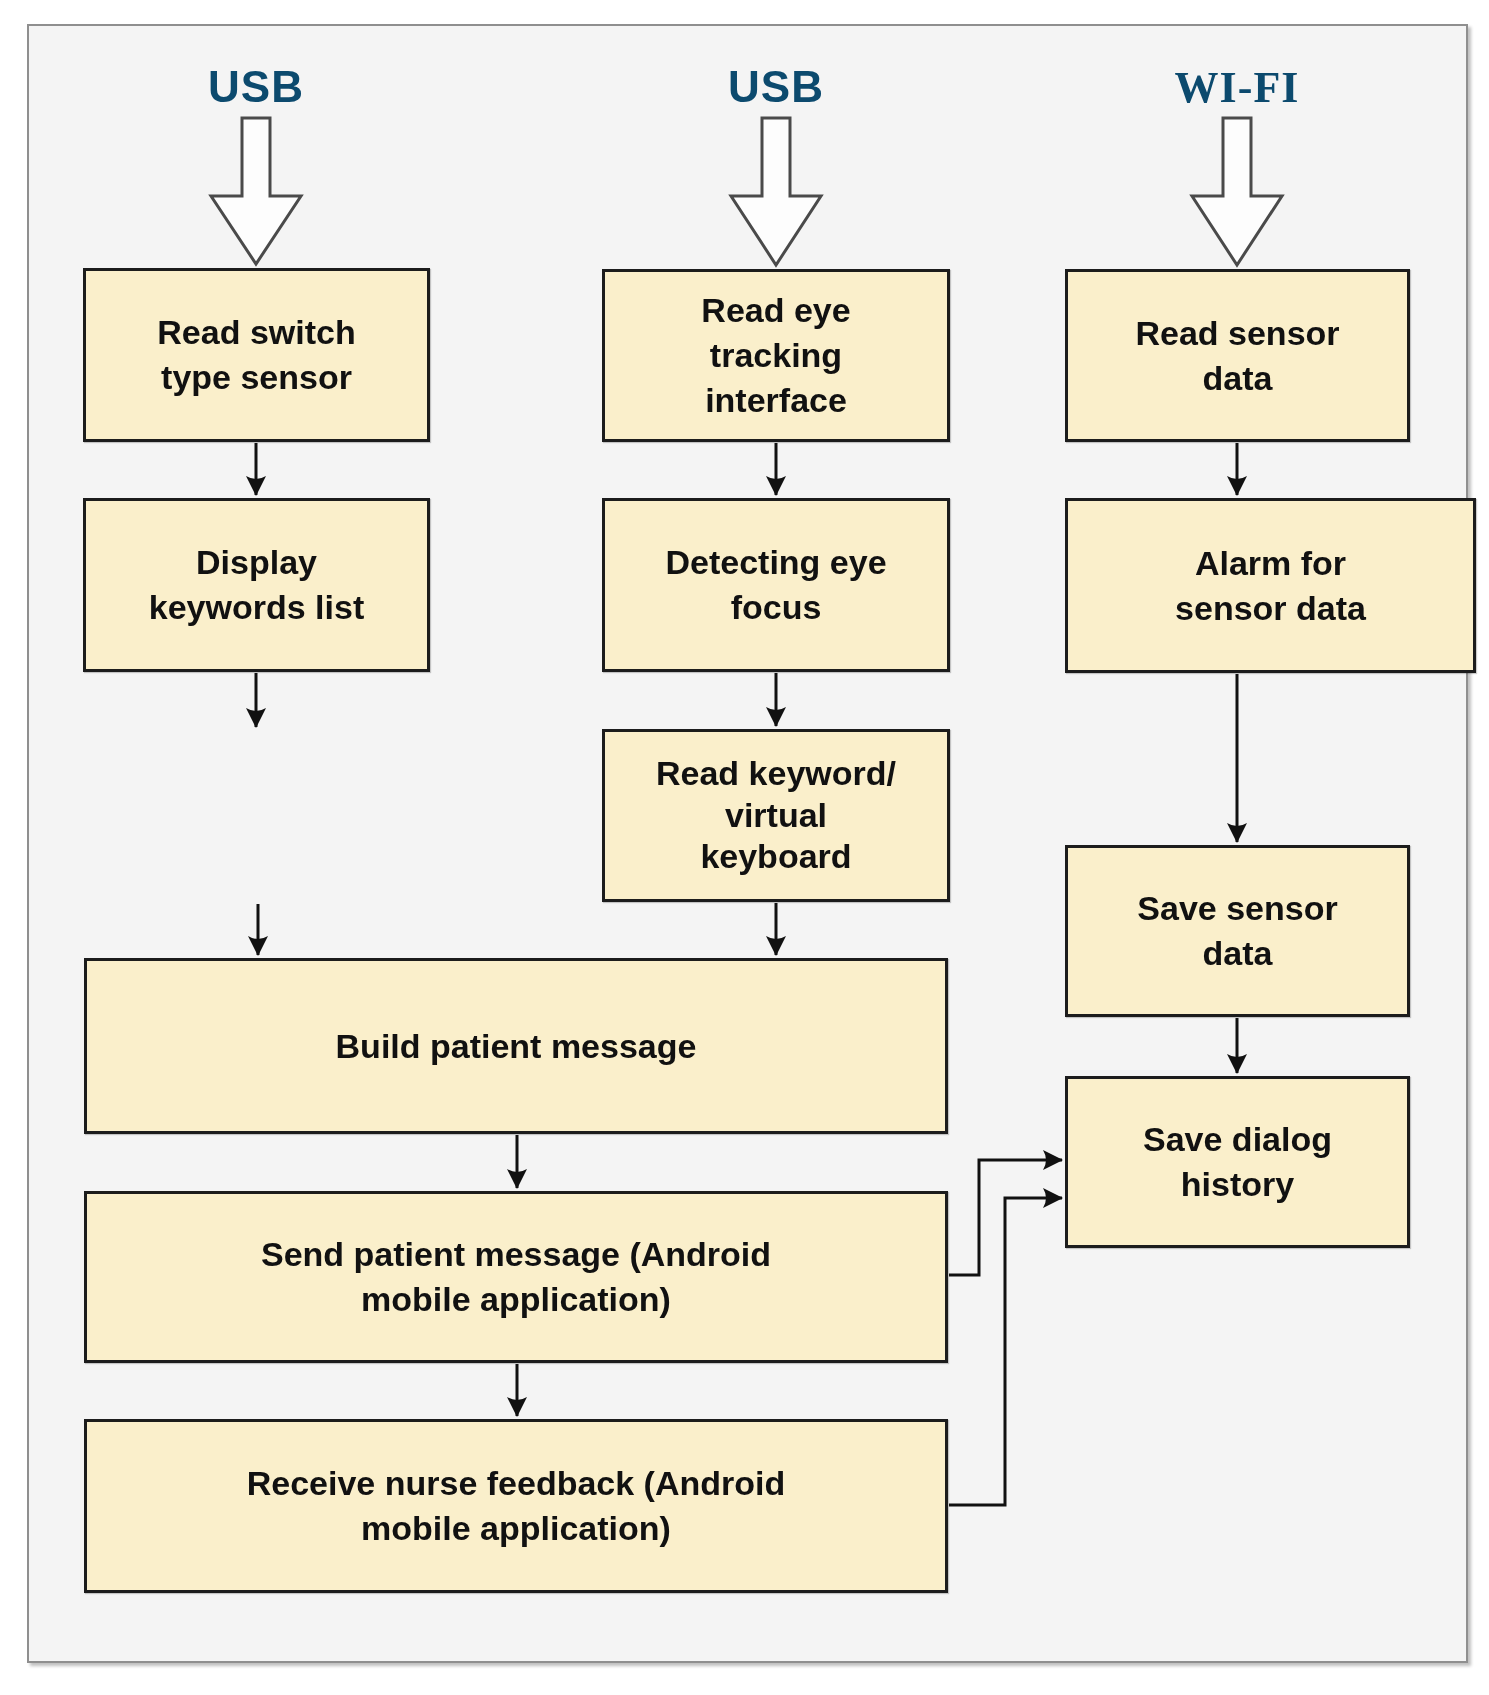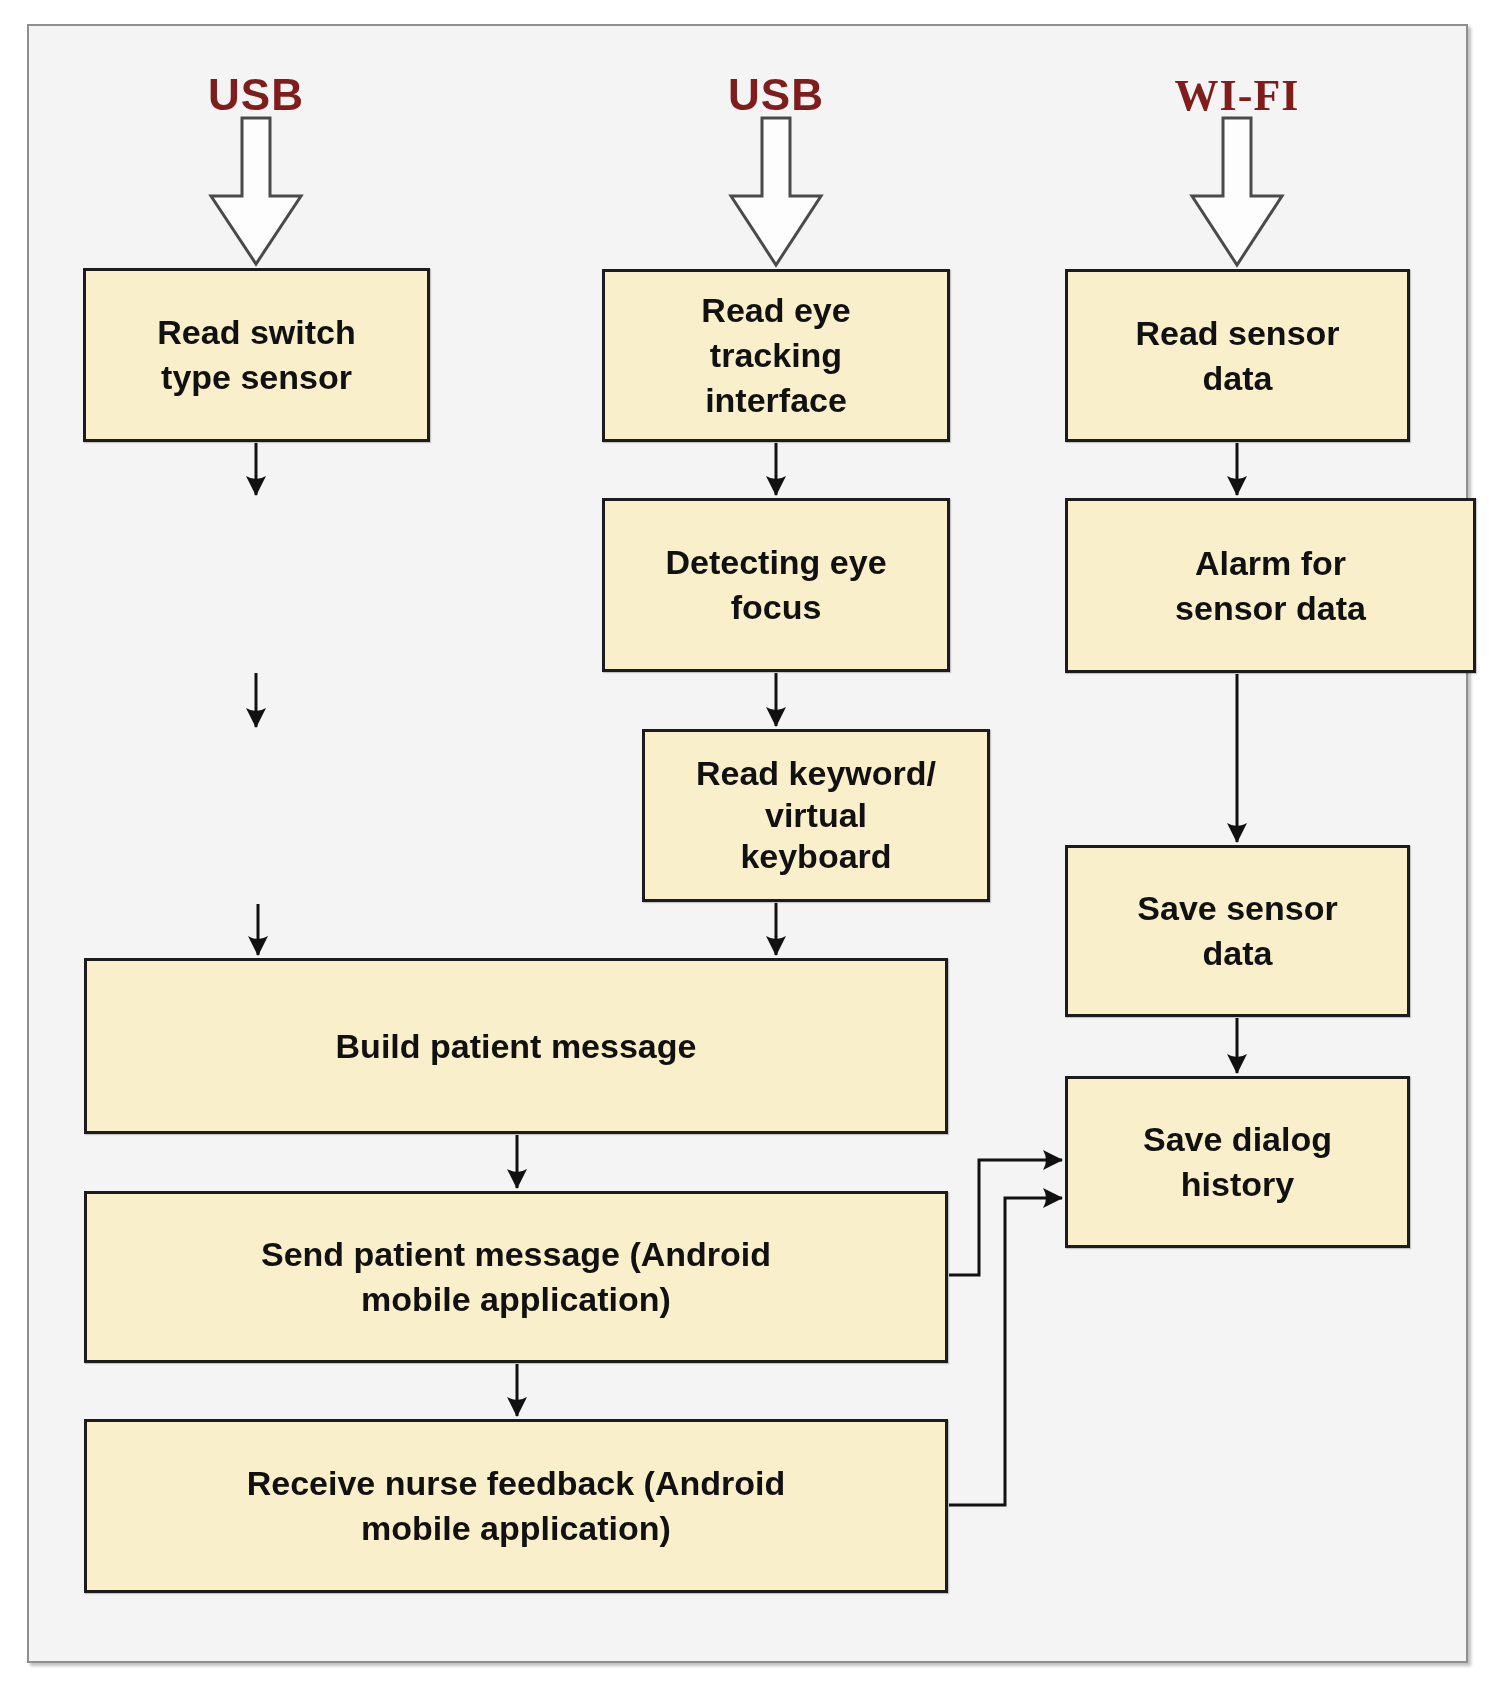--- a/index.html
+++ b/index.html
@@ -24,23 +24,22 @@
     background: #f4f4f4;
     border: 2px solid #8f8f8f;
     box-shadow: 3px 3px 3px rgba(0,0,0,0.25);
   }
   .iface-label {
     position: absolute;
     width: 260px;
     text-align: center;
     font-size: 44px;
     font-weight: bold;
-    color: #7f1d1d;
+    color: #0c4a6e;
     letter-spacing: 1px;
-    margin-top: 8px;
   }
   .node {
     position: absolute;
     box-sizing: border-box;
     background: #faefcb;
     border: 3px solid #1c1c1c;
     color: #111111;
     font-size: 34px;
     font-weight: bold;
     line-height: 1.32;
@@ -76,27 +75,29 @@
 
 <div id="stage">
   <div id="frame"></div>
 
   <div class="iface-label" style="left:126px; top:62px;">USB</div>
   <div class="iface-label" style="left:646px; top:62px;">USB</div>
   <div class="iface-label" style="left:1107px; top:62px;font-family:Liberation Serif, serif;">WI-FI</div>
 
   <div class="node" style="left:83px; top:268px; width:347px; height:174px;">Read switch
 type sensor</div>
+  <div class="node" style="left:83px; top:498px; width:347px; height:174px;">Display
+keywords list</div>
 
   <div class="node" style="left:602px; top:269px; width:348px; height:173px;">Read eye
 tracking
 interface</div>
   <div class="node" style="left:602px; top:498px; width:348px; height:174px;">Detecting eye
 focus</div>
-  <div class="node" style="left:602px; top:729px; width:348px; height:173px; line-height:1.22;margin-left:40px;">Read keyword/
+  <div class="node" style="left:602px; top:729px; width:348px; height:173px; line-height:1.22;">Read keyword/
 virtual
 keyboard</div>
 
   <div class="node" style="left:1065px; top:269px; width:345px; height:173px;">Read sensor
 data</div>
   <div class="node" style="left:1065px; top:498px; width:411px; height:175px;">Alarm for
 sensor data</div>
   <div class="node" style="left:1065px; top:845px; width:345px; height:172px;">Save sensor
 data</div>
   <div class="node" style="left:1065px; top:1076px; width:345px; height:172px;">Save dialog

